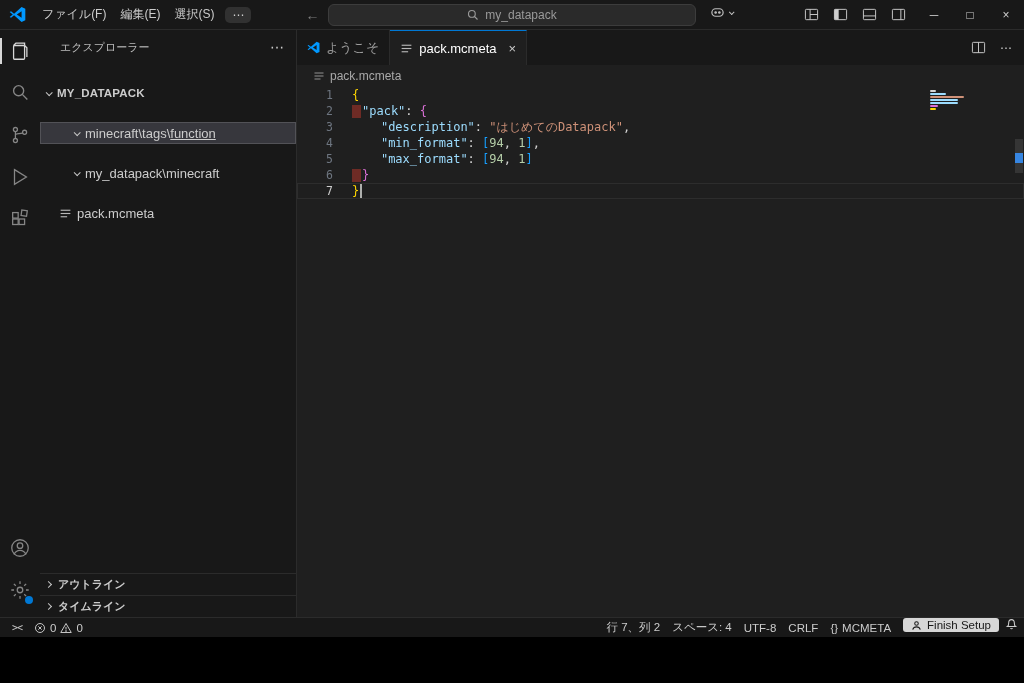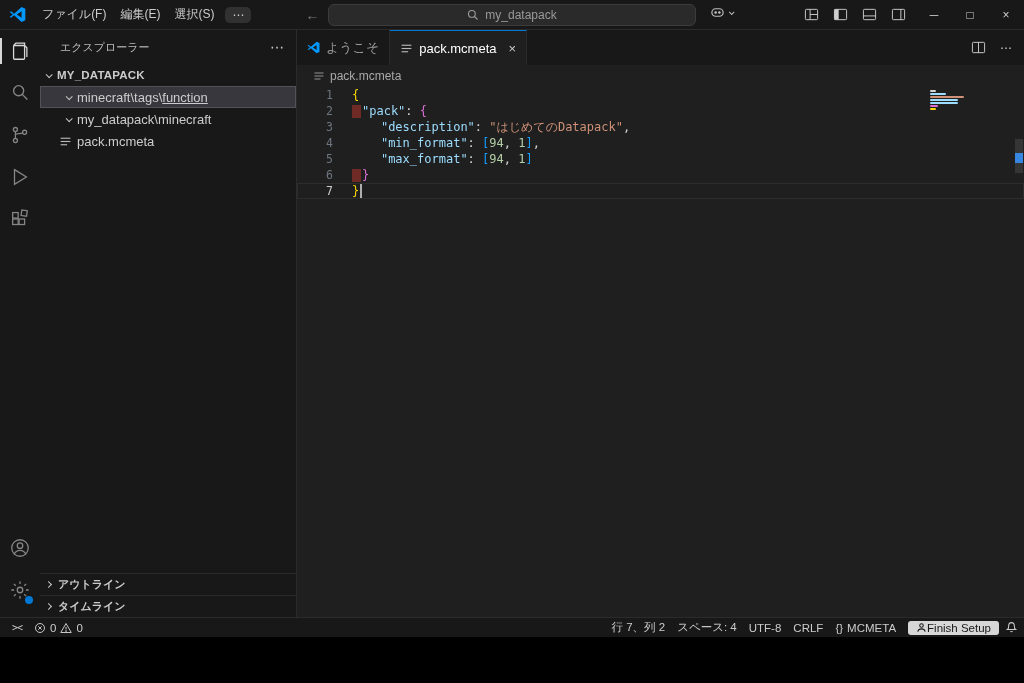--- a/index.html
+++ b/index.html
@@ -29,30 +29,30 @@
 
   .activitybar { flex:0 0 40px; background:#181818; display:flex; flex-direction:column; align-items:stretch; }
   .ab-icon { height:42px; display:flex; align-items:center; justify-content:center; position:relative; }
   .ab-icon svg { stroke:#868686; }
   .ab-icon.active svg { stroke:#d7d7d7; }
   .ab-icon.active::before { content:""; position:absolute; left:0; top:8px; bottom:8px; width:2px; background:#d7d7d7; }
   .ab-spacer { flex:1; }
   .badge-dot { position:absolute; right:7px; bottom:7px; width:8px; height:8px; border-radius:50%; background:#0078d4; }
 
   .sidebar { flex:0 0 257px; background:#181818; border-right:1px solid #2b2b2b;
-             display:flex; flex-direction:column; min-height:0; }
+             display:flex; flex-direction:column; min-height:0;gap:18px; }
   .sb-header { flex:0 0 34px; display:flex; align-items:center; padding:0 12px 0 20px;
                color:#bdbdbd; font-size:11px; }
   .sb-header .title { flex:1; }
   .sb-ellipsis { color:#cccccc; font-size:14px; }
   .tree-row { height:22px; display:flex; align-items:center; font-size:13px; color:#cccccc; cursor:default; }
   .tree-row .chev { margin-right:6px; }
   .tree-root { font-weight:bold; font-size:11.5px; padding-left:6px; letter-spacing:.2px; }
   .row-indent1 { padding-left:16px; }
-  .row-indent2 { padding-left:26px; }
+  .row-indent2 { padding-left:34px; }
   .tree-row.selected { background:#37373d; box-shadow:inset 0 0 0 1px #525257; }
   .emph { text-decoration:underline; }
   .file-icon { width:13px; height:13px; margin:0 5px 0 3px; display:inline-flex; }
   .sb-bottom { margin-top:auto; }
   .sb-section { height:22px; border-top:1px solid #2b2b2b; display:flex; align-items:center;
                 padding-left:6px; font-weight:bold; font-size:11px; color:#cccccc; }
   .sb-section .chev { margin-right:7px; }
 
   
   .editor { flex:1; display:flex; flex-direction:column; min-width:0; background:#1f1f1f; }
@@ -77,24 +77,24 @@
   .minimap { position:absolute; top:3px; right:56px; width:38px; }
   .minimap .mm-line { height:2px; margin-bottom:1px; border-radius:1px; }
   .overview-ruler { position:absolute; top:0; right:0; width:10px; bottom:0; }
   .ov-slider { position:absolute; top:52px; right:1px; width:8px; height:34px; background:rgba(121,121,121,.25); }
   .ov-cursor { position:absolute; top:66px; right:1px; width:8px; height:10px; background:#3794ff; opacity:.85; }
 
   
   .statusbar { flex:0 0 20px; background:#181818; border-top:1px solid #2b2b2b;
                display:flex; align-items:center; font-size:11.5px; color:#cccccc; padding:0 6px; }
   .sb-item { display:flex; align-items:center; gap:4px; padding:0 6px; height:100%; }
-  .sb-right { margin-left:auto; display:flex; align-items:center; height:100%; }
+  .sb-right { margin-left:auto; display:flex; align-items:flex-start; height:100%; }
   .remote-glyph { font-family:"DejaVu Sans Mono", monospace; font-size:10px; letter-spacing:-1px; color:#cccccc; }
   .finish-btn { background:#d7d7d7; color:#181818; border-radius:3px; padding:1px 8px;
-                display:flex; align-items:center; margin:0 6px; font-size:11.5px; }
+                display:flex; align-items:center; gap:5px; margin:0 6px; font-size:11.5px; }
   .sliver { flex:0 0 3px; background:#000; }
 
   .chev { width:5px; height:5px; border-right:1.2px solid #c5c5c5; border-bottom:1.2px solid #c5c5c5;
           display:inline-block; transform:rotate(45deg) translateY(-1px); }
   .chev.right { transform:rotate(-45deg); }
   .chev.small { width:4px; height:4px; }
   svg { flex:none; }
 </style>
 </head>
 <body>

